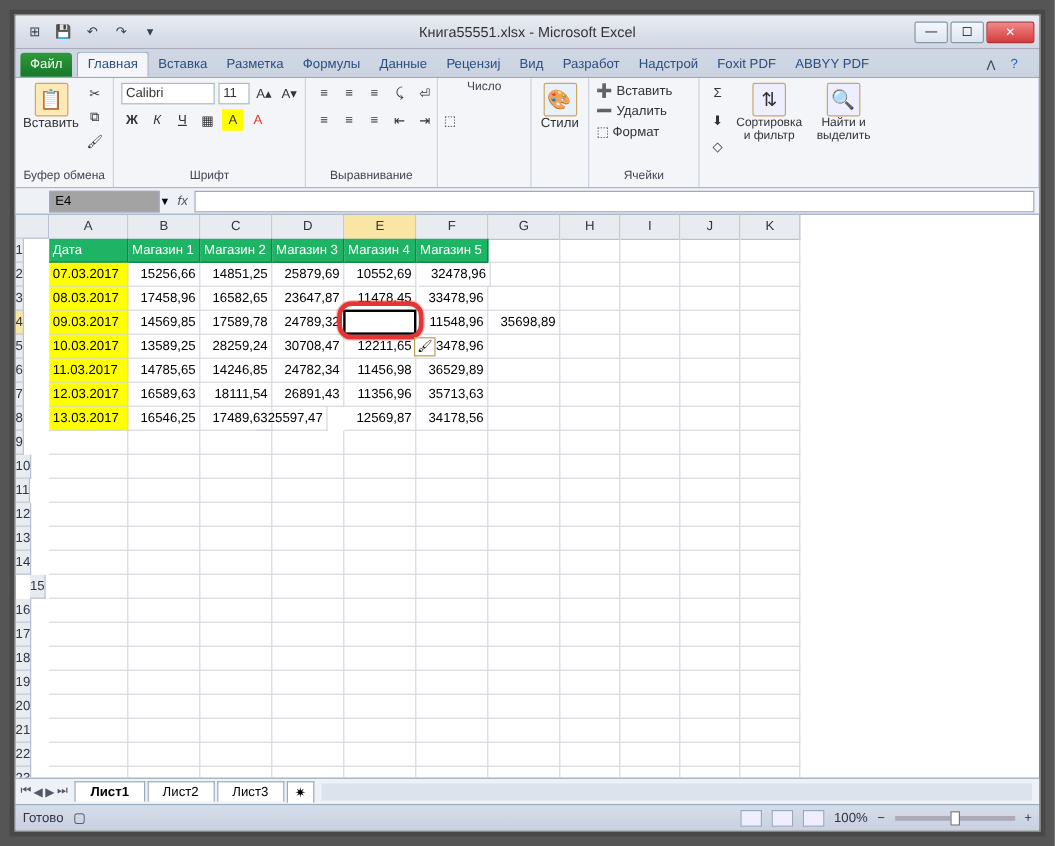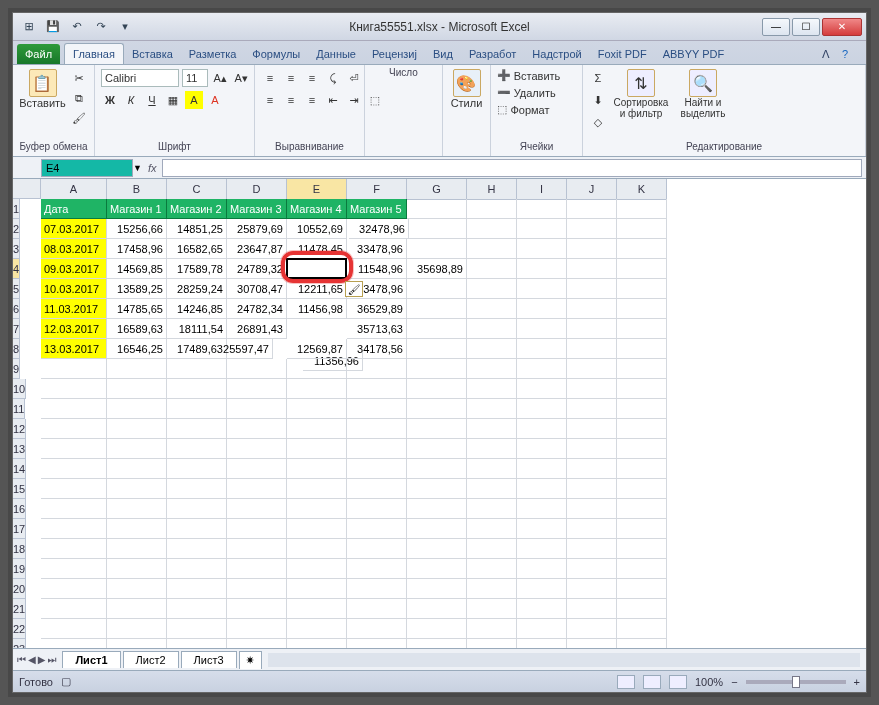--- a/index.html
+++ b/index.html
@@ -22,21 +22,21 @@
 .rgroup { border-right: 1px solid #cbd2dd; display: flex; flex-direction: column; padding: 2px 4px; }
 .rgroup .gcontent { flex: 1; display: flex; align-items: flex-start; gap: 4px; padding: 2px; }
 .rgroup .glabel { text-align: center; font-size: 10px; color: #445; padding-bottom: 2px; }
 .bigbtn { display: flex; flex-direction: column; align-items: center; justify-content: center; width: 48px; cursor: pointer; }
 .bigbtn .ico { width: 28px; height: 28px; background: #fce9b8; border: 1px solid #caa862; border-radius: 2px; font-size: 16px; display: flex; align-items: center; justify-content: center; }
 .vstack { display: flex; flex-direction: column; gap: 2px; }
 .hstack { display: flex; gap: 3px; align-items: center; }
 .sbtn { width: 18px; height: 18px; display: flex; align-items: center; justify-content: center; cursor: pointer; font-size: 11px; }
 .selbox { height: 18px; border: 1px solid #abb; background: #fff; font-size: 11px; padding: 0 3px; display: flex; align-items: center; min-width: 40px; }
 .namebox-row { height: 22px; border-bottom: 1px solid #9ab; display: flex; align-items: center; font-size: 11px; background: #eef1f6; }
-.namebox { width: 92px; height: 18px; margin-left: 28px; border: 1px solid #a0a9bb; background: #14b8a6; padding: 0 4px; display: flex; align-items: center; }
+.namebox { width: 92px; height: 18px; margin-left: 28px; border: 1px solid #a0a9bb; background: #a3a3a3; padding: 0 4px; display: flex; align-items: center; }
 .fx { margin: 0 6px; font-style: italic; color: #556; }
 .fbar { flex: 1; height: 18px; background: #fff; border: 1px solid #a0a9bb; margin-right: 4px; }
 .grid-area { flex: 1; display: flex; overflow: hidden; position: relative; }
 .corner { width: 28px; height: 20px; background: #e8ecf1; border-right: 1px solid #b8c2d2; border-bottom: 1px solid #b8c2d2; }
 .colhead { background: #e8ecf1; border-right: 1px solid #b8c2d2; border-bottom: 1px solid #b8c2d2; font-size: 11px; text-align: center; line-height: 20px; color: #334; }
 .colhead.sel { background: #f9e6a4; }
 .rowhead { height: 20px; background: #e8ecf1; border-right: 1px solid #b8c2d2; border-bottom: 1px solid #b8c2d2; font-size: 11px; text-align: center; line-height: 20px; color: #334; }
 .rowhead.sel { background: #f9e6a4; }
 .cell { position: absolute; height: 20px; border-right: 1px solid #d4d8de; border-bottom: 1px solid #d4d8de; font-size: 11px; padding: 0 3px; line-height: 20px; overflow: hidden; white-space: nowrap; }
 .cell.hdr { background: #1fb465; color: #fff; border-right: 1px solid #0a7a3e; border-bottom: 1px solid #0a7a3e; }
@@ -198,21 +198,20 @@
           <div class="ico" style="background:#eef;">⇅</div>
           <span style="white-space:pre-line;text-align:center;font-size:10px;">Сортировка
 и фильтр</span>
         </div>
         <div class="bigbtn" style="width:56px;">
           <div class="ico" style="background:#eef;">🔍</div>
           <span style="white-space:pre-line;text-align:center;font-size:10px;">Найти и
 выделить</span>
         </div>
       </div>
-      <div class="glabel">Редактирование</div>
     </div>
   </div>
 
   <div class="namebox-row">
     <div class="namebox">E4</div>
     <span style="font-size:9px;">▼</span>
     <span class="fx">fx</span>
     <div class="fbar"></div>
   </div>
 
@@ -300,21 +299,21 @@
         <div class="cell" style="left: 394px; top: 120px; width: 60px;"></div>
         <div class="cell" style="left: 454px; top: 120px; width: 50px;"></div>
         <div class="cell" style="left: 504px; top: 120px; width: 50px;"></div>
         <div class="cell" style="left: 554px; top: 120px; width: 50px;"></div>
         <div class="cell" style="left: 604px; top: 120px; width: 50px;"></div>
         <div class="rowhead" style="position: absolute; left: 0px; top: 140px;">7</div>
         <div class="cell date" style="left: 28px; top: 140px; width: 66px;">12.03.2017</div>
         <div class="cell num" style="left: 94px; top: 140px; width: 60px;">16589,63</div>
         <div class="cell num" style="left: 154px; top: 140px; width: 60px;">18111,54</div>
         <div class="cell num" style="left: 214px; top: 140px; width: 60px;">26891,43</div>
-        <div class="cell num" style="left: 290px; top: 140px; width: 60px; margin-top: 32px;">11356,96</div>
+        <div class="cell num" style="left: 274px; top: 140px; width: 60px;">11356,96</div>
         <div class="cell num" style="left: 334px; top: 140px; width: 60px;">35713,63</div>
         <div class="cell" style="left: 394px; top: 140px; width: 60px;"></div>
         <div class="cell" style="left: 454px; top: 140px; width: 50px;"></div>
         <div class="cell" style="left: 504px; top: 140px; width: 50px;"></div>
         <div class="cell" style="left: 554px; top: 140px; width: 50px;"></div>
         <div class="cell" style="left: 604px; top: 140px; width: 50px;"></div>
         <div class="rowhead" style="position: absolute; left: 0px; top: 160px;">8</div>
         <div class="cell date" style="left: 28px; top: 160px; width: 66px;">13.03.2017</div>
         <div class="cell num" style="left: 94px; top: 160px; width: 60px;">16546,25</div>
         <div class="cell num" style="left: 154px; top: 160px; width: 60px;">17489,63</div>
@@ -391,21 +390,21 @@
         <div class="cell" style="left: 94px; top: 280px; width: 60px;"></div>
         <div class="cell" style="left: 154px; top: 280px; width: 60px;"></div>
         <div class="cell" style="left: 214px; top: 280px; width: 60px;"></div>
         <div class="cell" style="left: 274px; top: 280px; width: 60px;"></div>
         <div class="cell" style="left: 334px; top: 280px; width: 60px;"></div>
         <div class="cell" style="left: 394px; top: 280px; width: 60px;"></div>
         <div class="cell" style="left: 454px; top: 280px; width: 50px;"></div>
         <div class="cell" style="left: 504px; top: 280px; width: 50px;"></div>
         <div class="cell" style="left: 554px; top: 280px; width: 50px;"></div>
         <div class="cell" style="left: 604px; top: 280px; width: 50px;"></div>
-        <div class="rowhead" style="position: absolute; left: 0px; top: 300px;">15</div>
+        <div class="rowhead" style="position: absolute; left: 12px; top: 300px;">15</div>
         <div class="cell" style="left: 28px; top: 300px; width: 66px;"></div>
         <div class="cell" style="left: 94px; top: 300px; width: 60px;"></div>
         <div class="cell" style="left: 154px; top: 300px; width: 60px;"></div>
         <div class="cell" style="left: 214px; top: 300px; width: 60px;"></div>
         <div class="cell" style="left: 274px; top: 300px; width: 60px;"></div>
         <div class="cell" style="left: 334px; top: 300px; width: 60px;"></div>
         <div class="cell" style="left: 394px; top: 300px; width: 60px;"></div>
         <div class="cell" style="left: 454px; top: 300px; width: 50px;"></div>
         <div class="cell" style="left: 504px; top: 300px; width: 50px;"></div>
         <div class="cell" style="left: 554px; top: 300px; width: 50px;"></div>

